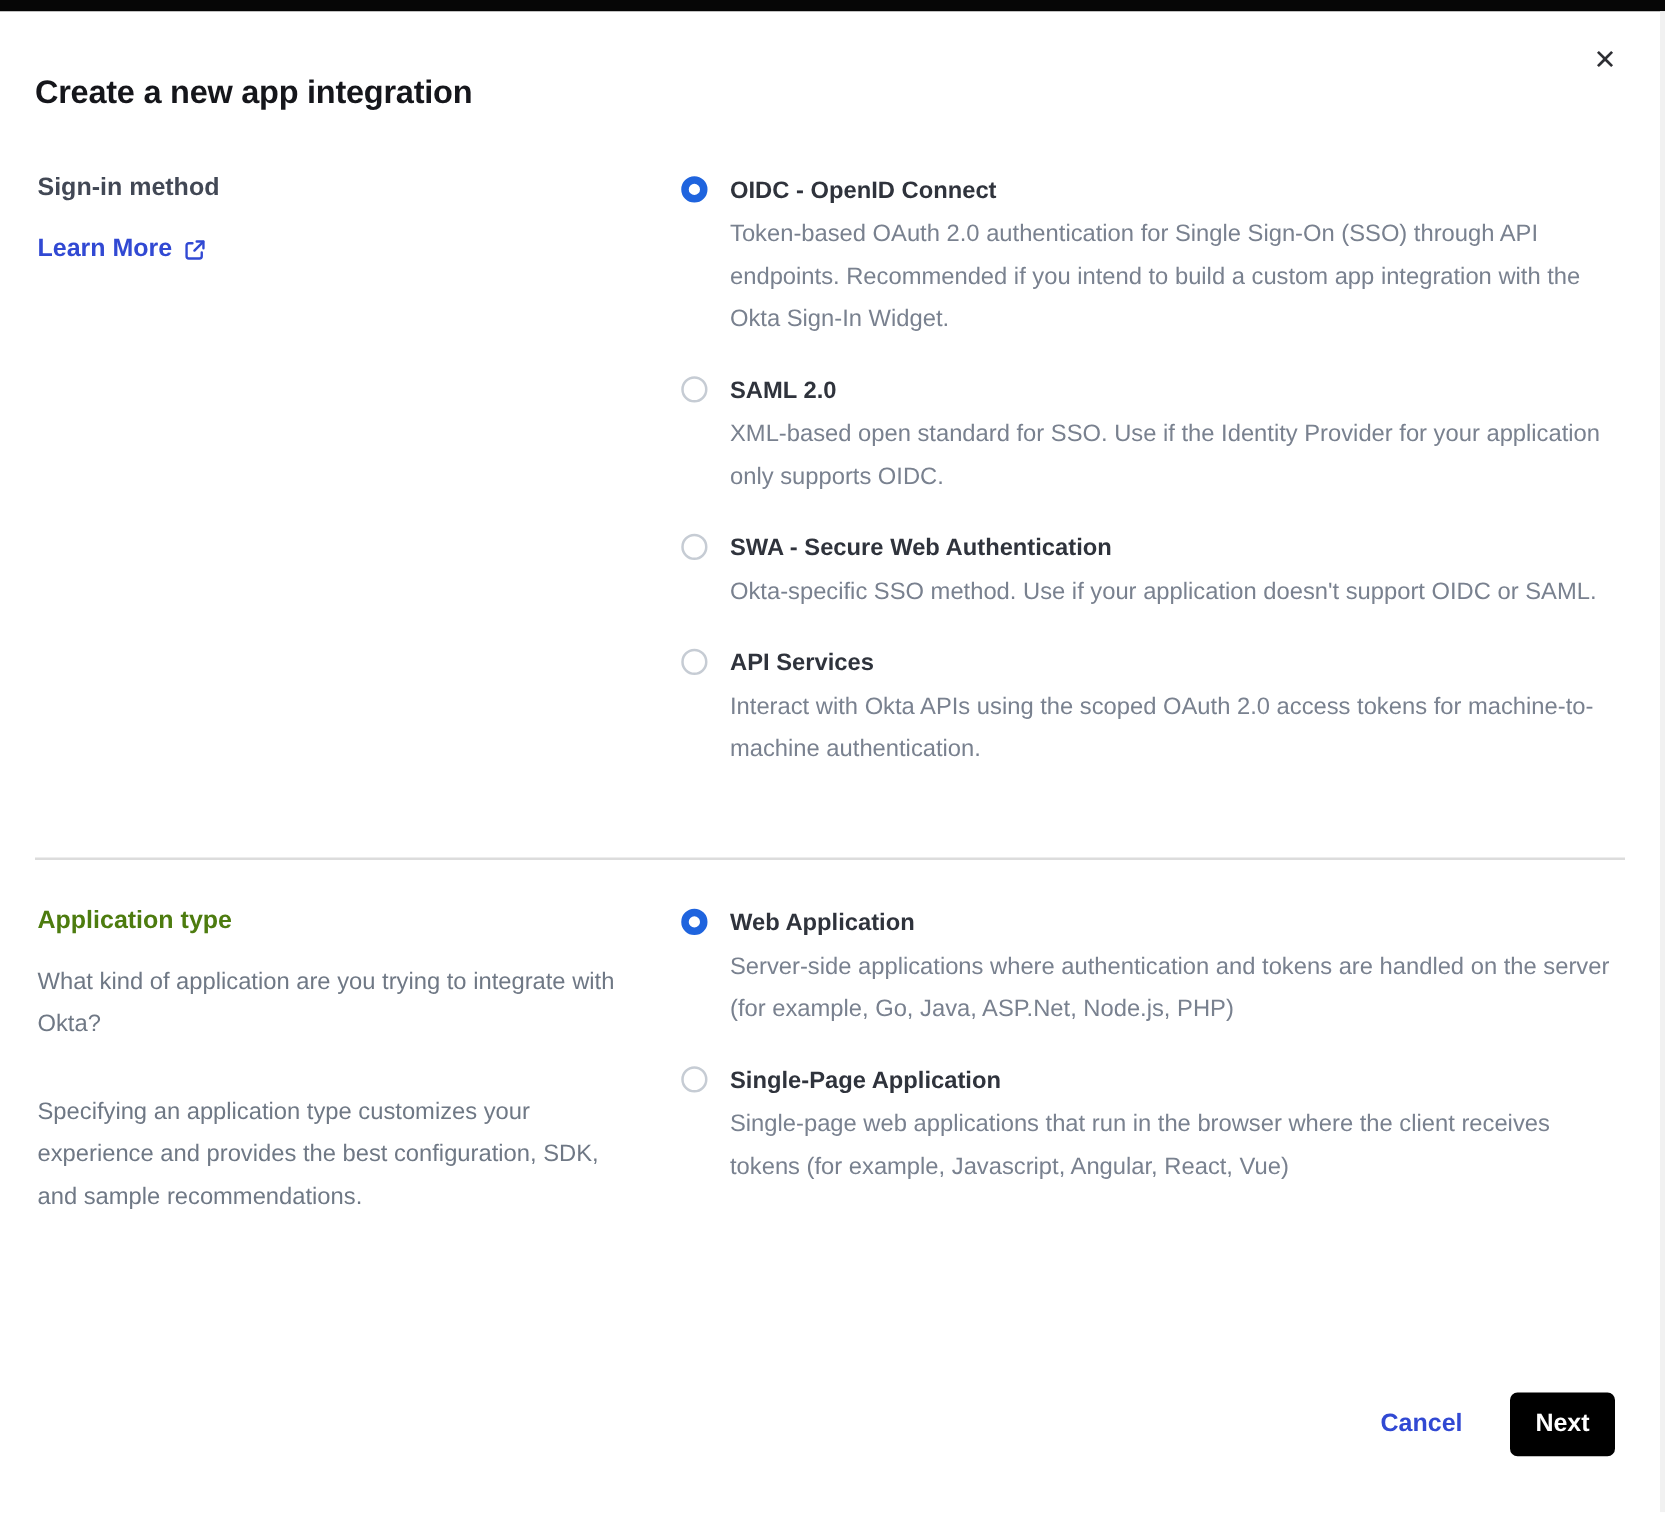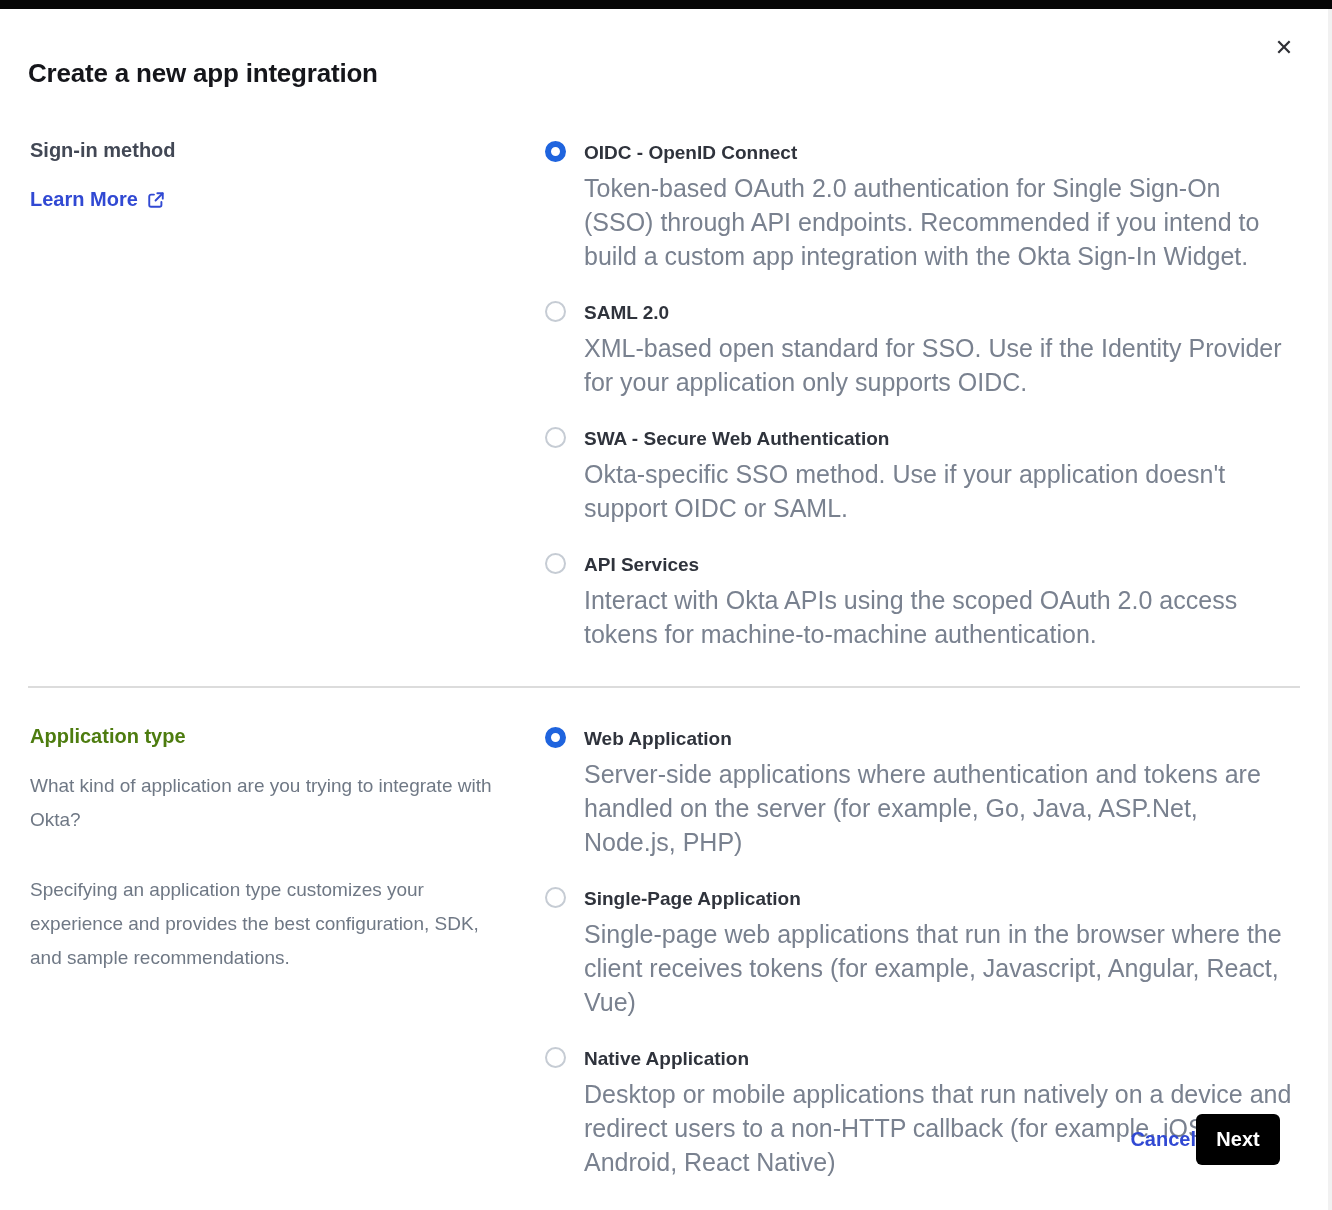--- a/index.html
+++ b/index.html
@@ -31,25 +31,25 @@
   .options-col{position:absolute;left:545px;width:748px;}
   .signin-col{top:139px;}
   .apptype-col{top:725px;}
 
   .option{display:flex;gap:18px;margin-bottom:26px;align-items:flex-start;}
   .radio{width:21px;height:21px;border-radius:50%;flex:none;margin-top:2px;box-sizing:border-box;
     background:#ffffff;border:2px solid #c6ccd4;cursor:pointer;}
   .radio.selected{border:6.5px solid #1f64de;}
   .option-text{flex:1;}
   .option-title{font-size:19px;line-height:27px;color:#2f333c;margin-bottom:5px;cursor:pointer;font-weight:bold;}
-  .option-desc{font-size:25px;line-height:34px;color:#79818f;}
+  .option-desc{font-size:19px;line-height:34px;color:#79818f;}
 
   .divider{position:absolute;top:686px;left:28px;right:32px;height:2px;background:#dcdcdc;}
 
-  .footer{position:absolute;top:1114px;right:52px;display:flex;align-items:center;}
+  .footer{position:absolute;top:1114px;right:40px;display:flex;align-items:center;gap:38px;}
   .cancel-link{color:#3149d3;font-size:20px;font-weight:700;cursor:pointer;text-decoration:none;}
   .next-btn{background:#000000;color:#ffffff;border:none;border-radius:6px;width:84px;height:51px;
     font-size:20px;font-weight:700;font-family:inherit;cursor:pointer;display:flex;
     align-items:center;justify-content:center;}
 </style>
 </head>
 <body>
 
 <div class="stage">
 
@@ -126,27 +126,20 @@
     </div>
 
     <div class="option">
       <div class="radio"></div>
       <div class="option-text">
         <div class="option-title">Single-Page Application</div>
         <div class="option-desc">Single-page web applications that run in the browser where the client receives tokens (for example, Javascript, Angular, React, Vue)</div>
       </div>
     </div>
 
-    <div class="option">
-      <div class="radio"></div>
-      <div class="option-text">
-        <div class="option-title">Native Application</div>
-        <div class="option-desc">Desktop or mobile applications that run natively on a device and redirect users to a non-HTTP callback (for example, iOS, Android, React Native)</div>
-      </div>
-    </div>
 
   </div>
 
   <div class="footer">
     <a class="cancel-link">Cancel</a>
     <button class="next-btn">Next</button>
   </div>
 
 </div>
 

